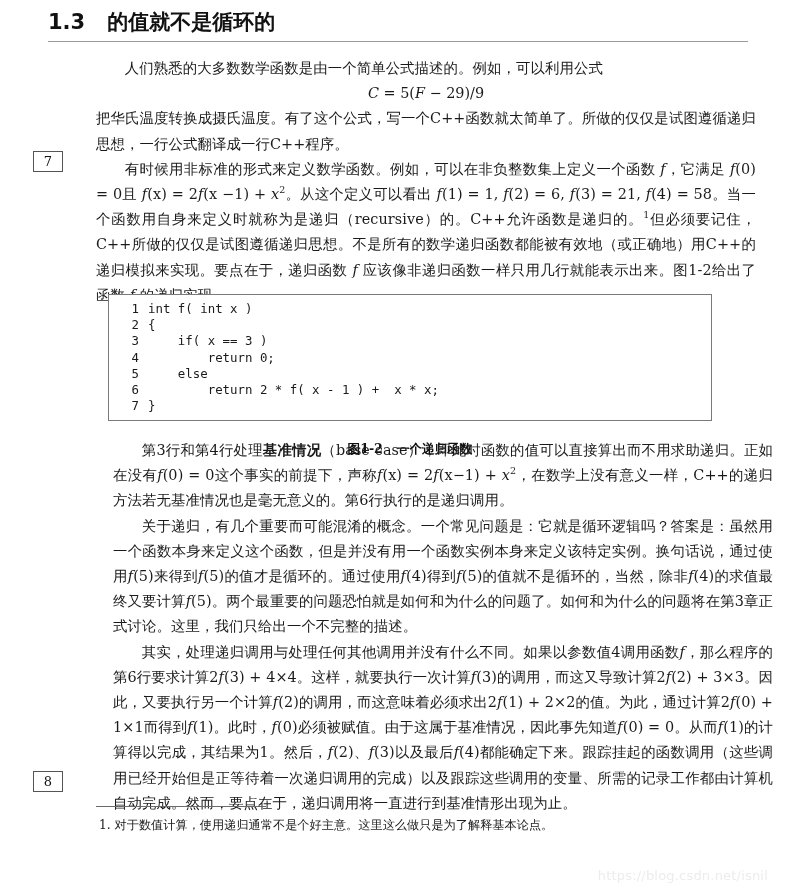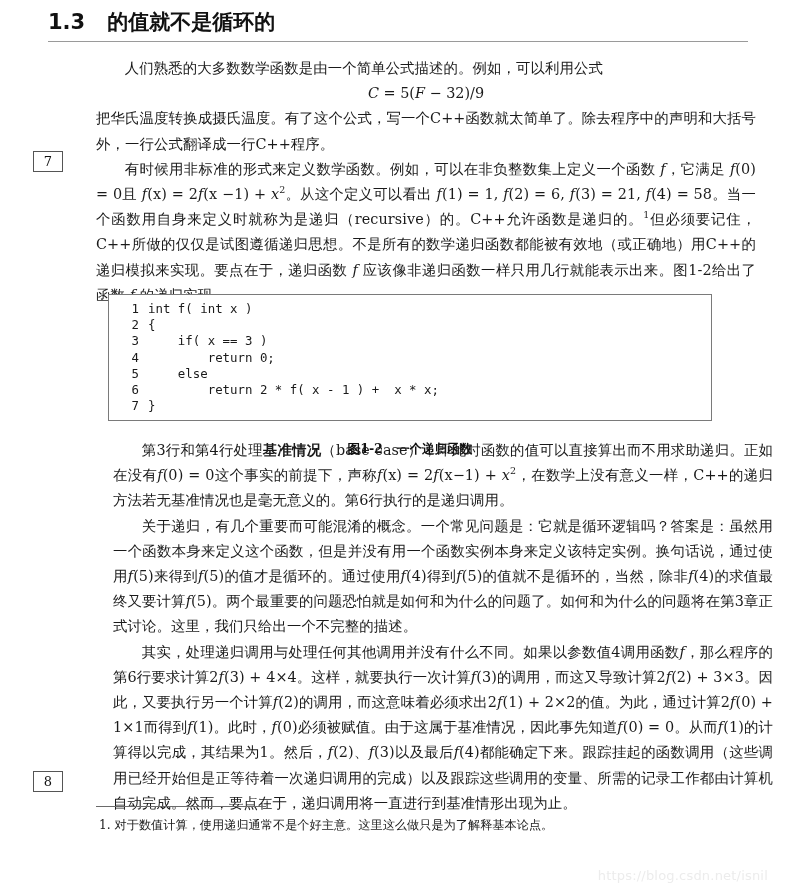--- a/index.html
+++ b/index.html
@@ -206,23 +206,23 @@
     <div class="heading-rule"></div>
   </div>
 
   <div class="margin-num" id="margin-num-7">7</div>
   <div class="margin-num" id="margin-num-8">8</div>
 
   <div class="body-area">
 
     <p class="para indent"><span>人们熟悉的大多数数学函数是由一个简单公式描述的。例如，可以利用公式</span></p>
 
-    <p class="formula"><span class="it">C</span><span> = 5(</span><span class="it">F</span><span> − 32)/9</span></p>
-
-    <p class="para"><span>把华氏温度转换成摄氏温度。有了这个公式，写一个C++函数就太简单了。除去程序中的声明和大括号外，一行公式翻译成一行C++程序。</span></p>
+    <p class="formula"><span class="it">C</span><span> = 5(</span><span class="it">F</span><span> − 29)/9</span></p>
+
+    <p class="para"><span>把华氏温度转换成摄氏温度。有了这个公式，写一个C++函数就太简单了。所做的仅仅是试图遵循递归思想，一行公式翻译成一行C++程序。</span></p>
 
     <p class="para indent"><span>有时候用非标准的形式来定义数学函数。例如，可以在非负整数集上定义一个函数 </span><span class="it">f</span><span>，它满足 </span><span class="it">f</span><span>(0) = 0且 </span><span class="it">f</span><span>(x) = 2</span><span class="it">f</span><span>(x −1) + </span><span class="it">x</span><sup class="sp">2</sup><span>。从这个定义可以看出 </span><span class="it">f</span><span>(1) = 1, </span><span class="it">f</span><span>(2) = 6, </span><span class="it">f</span><span>(3) = 21, </span><span class="it">f</span><span>(4) = 58。当一个函数用自身来定义时就称为是递归（recursive）的。C++允许函数是递归的。</span><sup class="fn">1</sup><span>但必须要记住，C++所做的仅仅是试图遵循递归思想。不是所有的数学递归函数都能被有效地（或正确地）用C++的递归模拟来实现。要点在于，递归函数 </span><span class="it">f</span><span> 应该像非递归函数一样只用几行就能表示出来。图1-2给出了函数 </span><span class="it">f</span><span> 的递归实现。</span></p>
 
   </div>
 
   <div class="code-wrap">
     <div class="code-box">
       <div class="code-line">
         <span class="code-num">1</span>
         <span class="code-text">int f( int x )</span>

